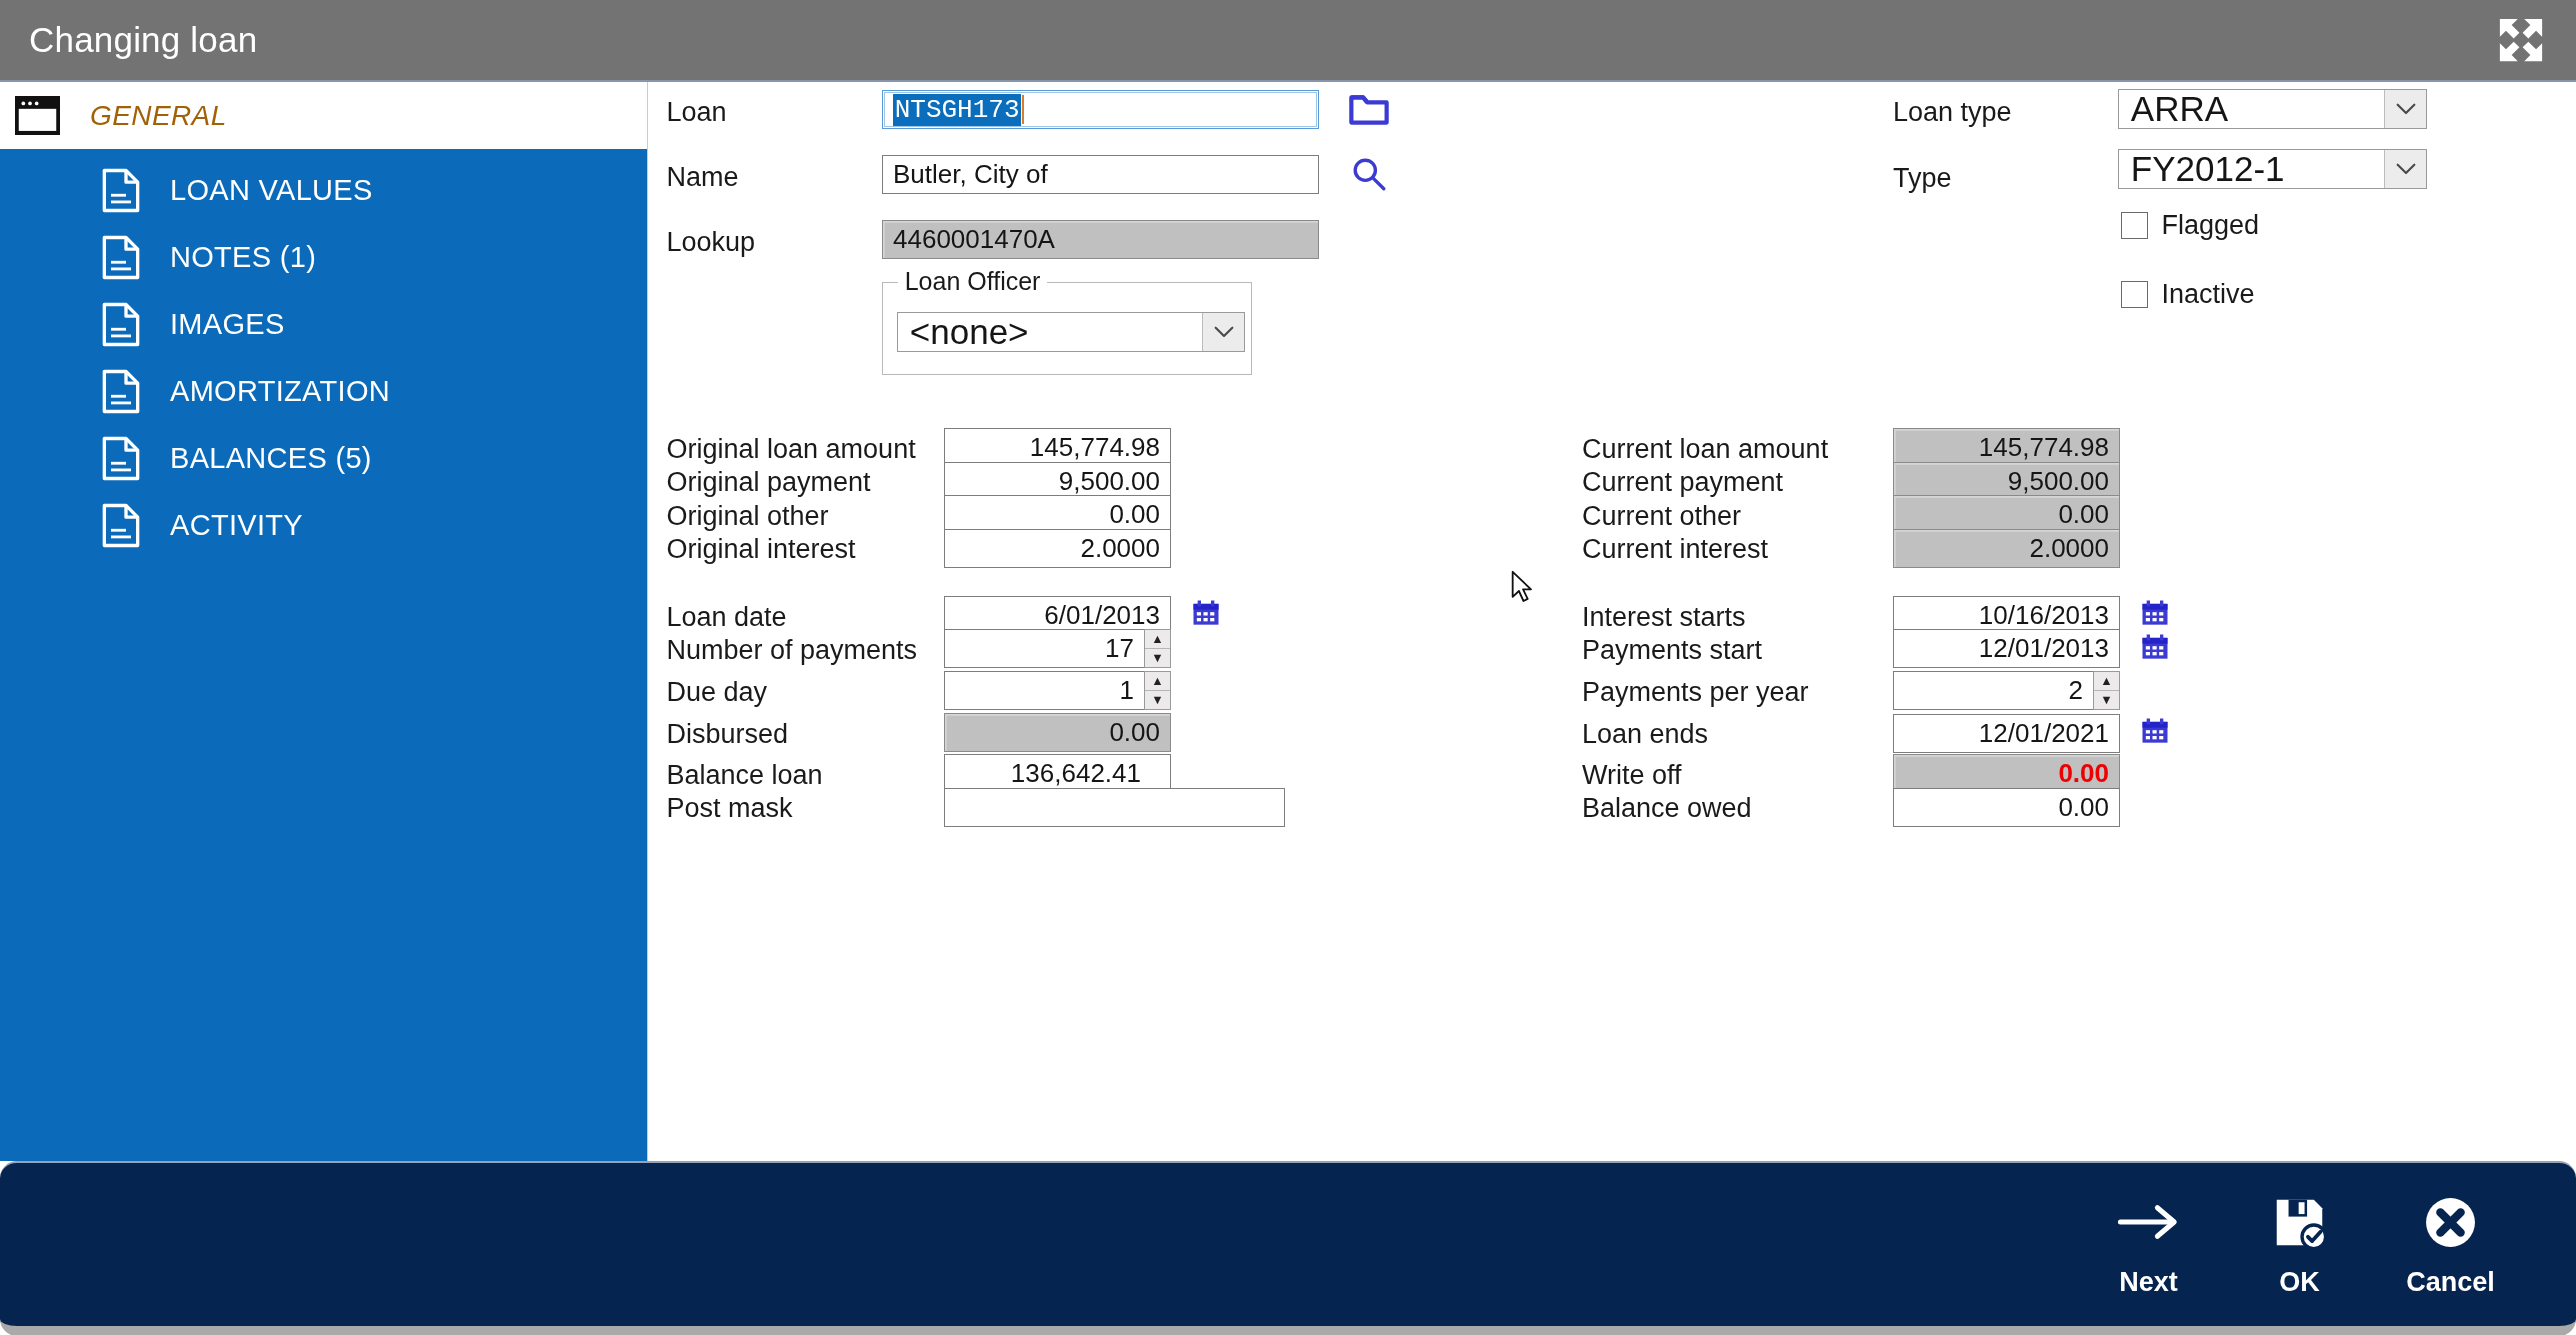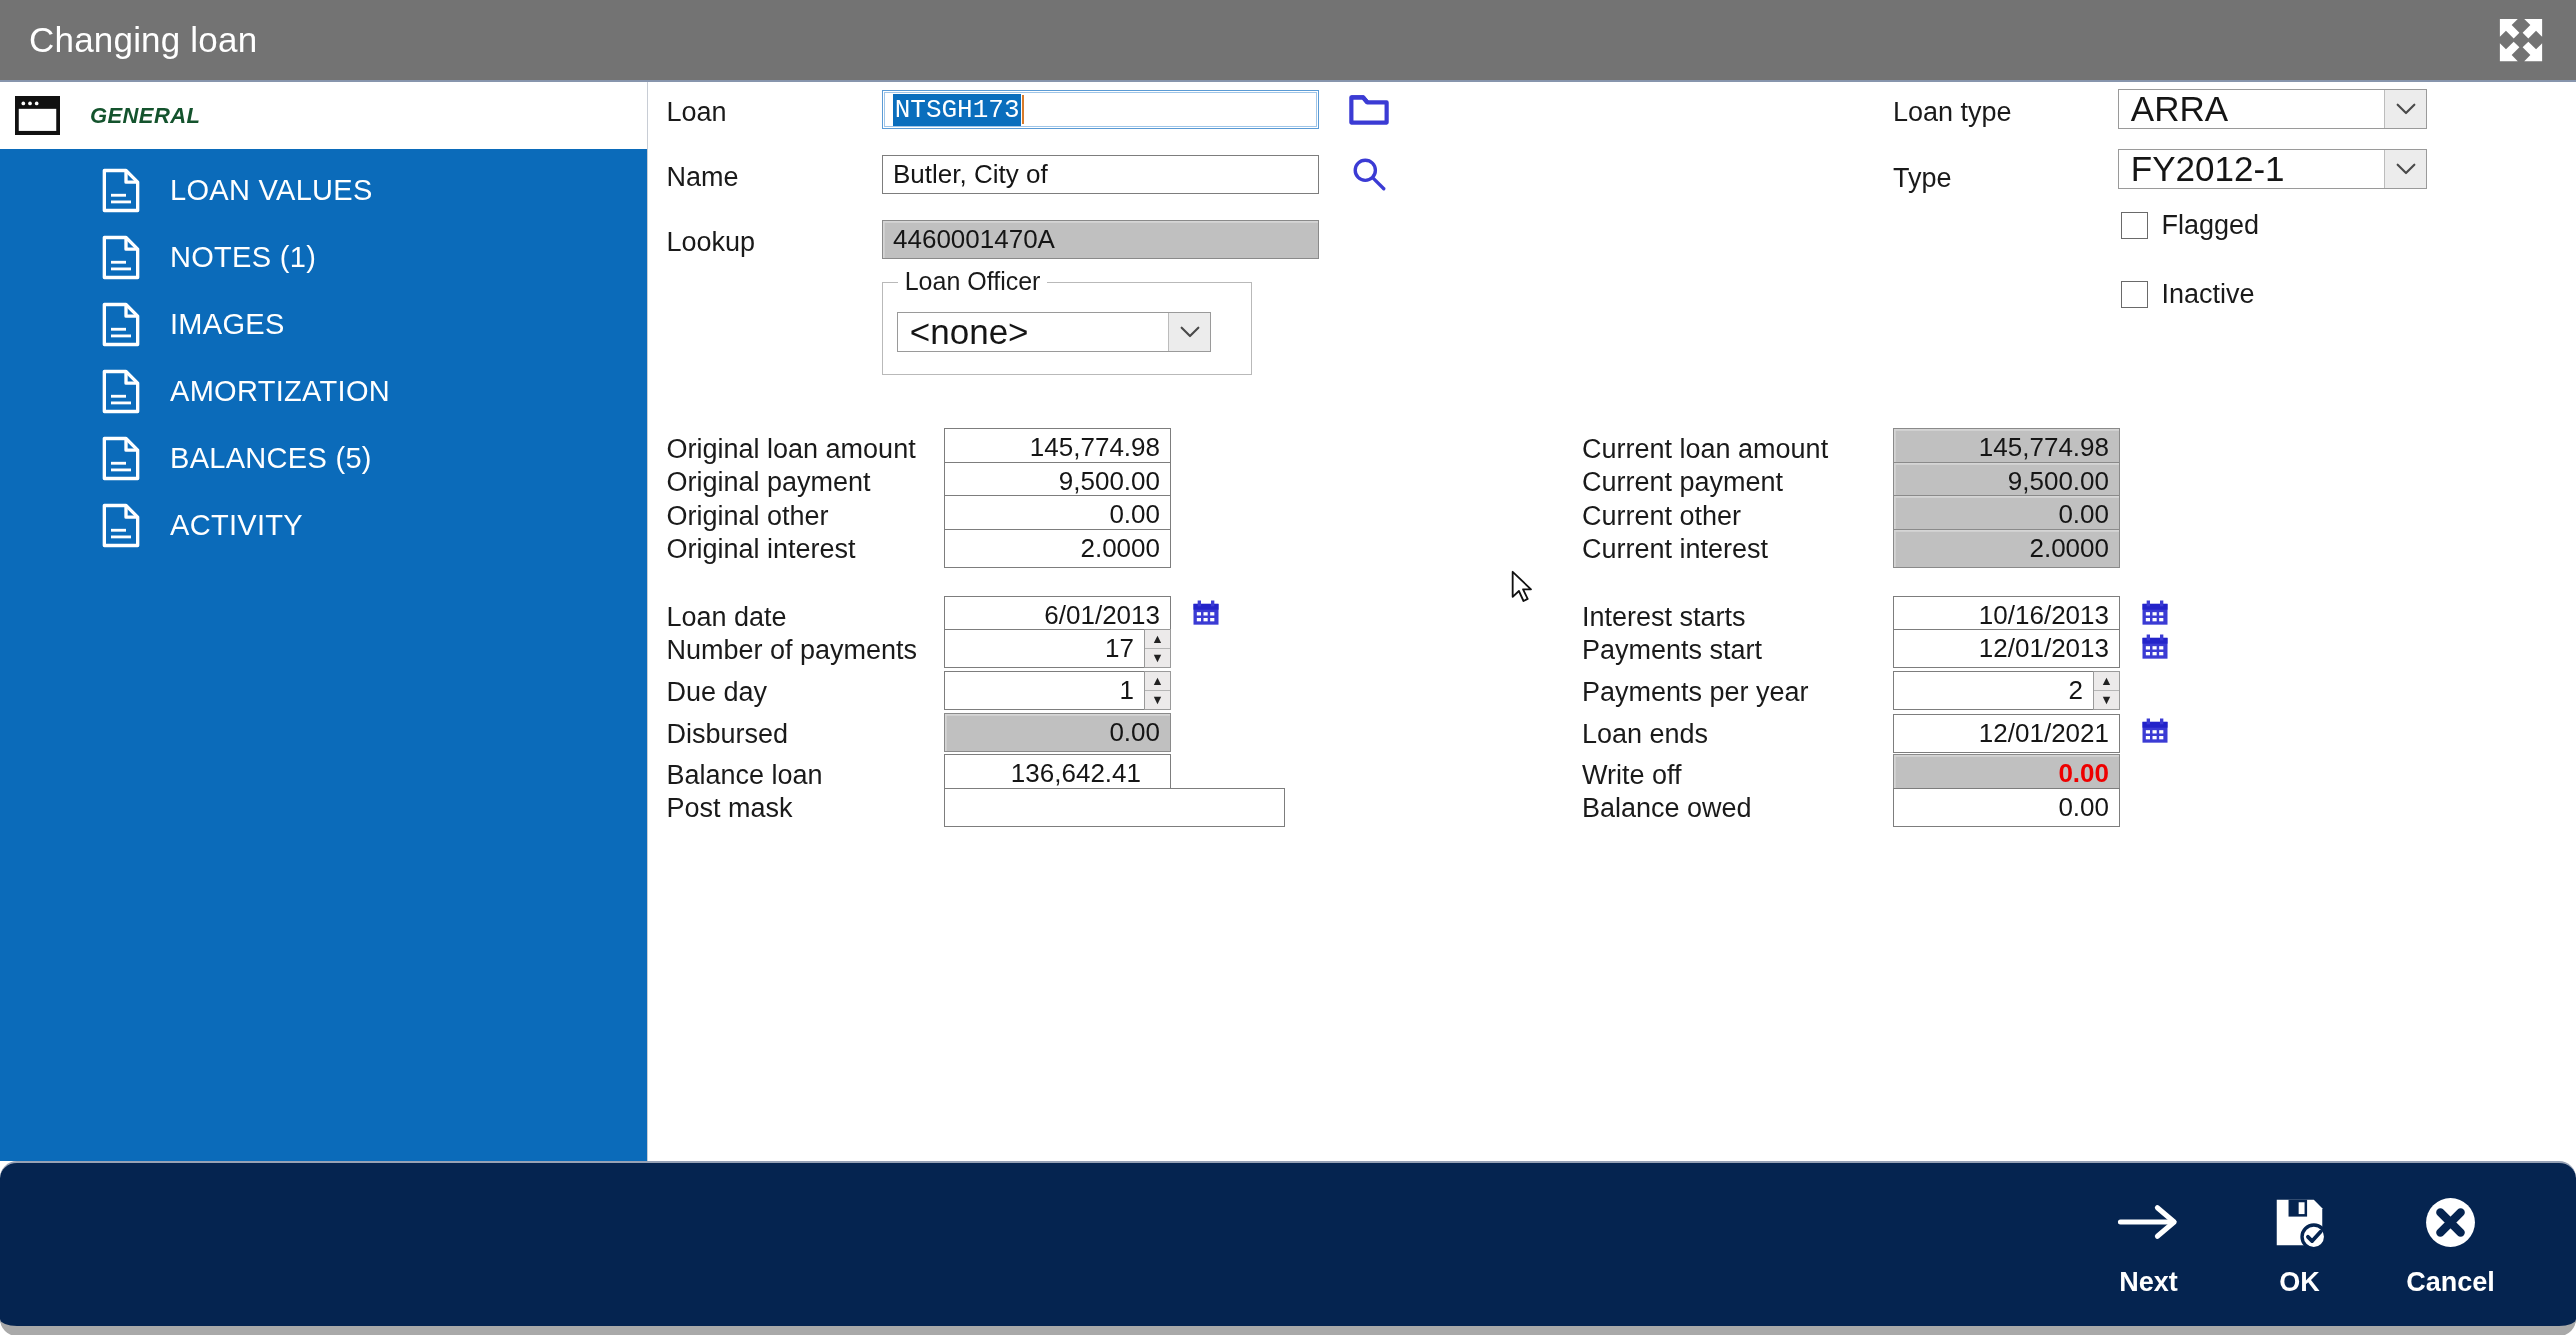--- a/index.html
+++ b/index.html
@@ -53,25 +53,24 @@
     border-right: 1.7px solid #c8cdd5;
   }
   .sidebar-header {
     height: 67px; min-height: 67px;
     display: flex; align-items: center;
     padding-left: 15px;
     background: #ffffff;
   }
   .sidebar-header .win-icon { width: 45px; height: 39px; margin-right: 30px; }
   .sidebar-header-label {
-    font-size: 22px;
+    font-size: 28px;
     font-style: italic;
-    color: #14532d;
+    color: #a16207;
     letter-spacing: 0.4px;
-    font-weight: bold;
   }
   .sidebar-list {
     flex: 1;
     background: #0b6bba;
     padding-top: 8.4px;
   }
   .sidebar-item {
     height: 67px;
     display: flex; align-items: center;
     padding-left: 101px;
@@ -373,21 +372,21 @@
       </div>
 
       <div class="lbl" style="position:absolute; left:18.5px; top:145px;">Lookup</div>
       <div class="field ro" style="left:234px; top:138px; width:437px;">
         <span>4460001470A</span>
       </div>
 
       <div class="groupbox" style="left:234px; top:200px; width:370px; height:93px;">
         <span class="legend">Loan Officer</span>
       </div>
-      <div class="combo" style="left:249px; top:230px; width:314px;">
+      <div class="combo" style="left:249px; top:230px; width:348px;">
         <div class="val">&lt;none&gt;</div>
         <div class="arrow">
           <svg viewBox="0 0 24 14">
               <path d="M2 2 L12 12 L22 2" fill="none" stroke="#4a4a4a" stroke-width="2.6" stroke-linecap="round" stroke-linejoin="round"></path>
             </svg>
         </div>
       </div>
 
       <div class="lbl" style="position:absolute; left:1245px; top:15px;">Loan type</div>
       <div class="combo" style="left:1470px; top:6.7px; width:309px;">

